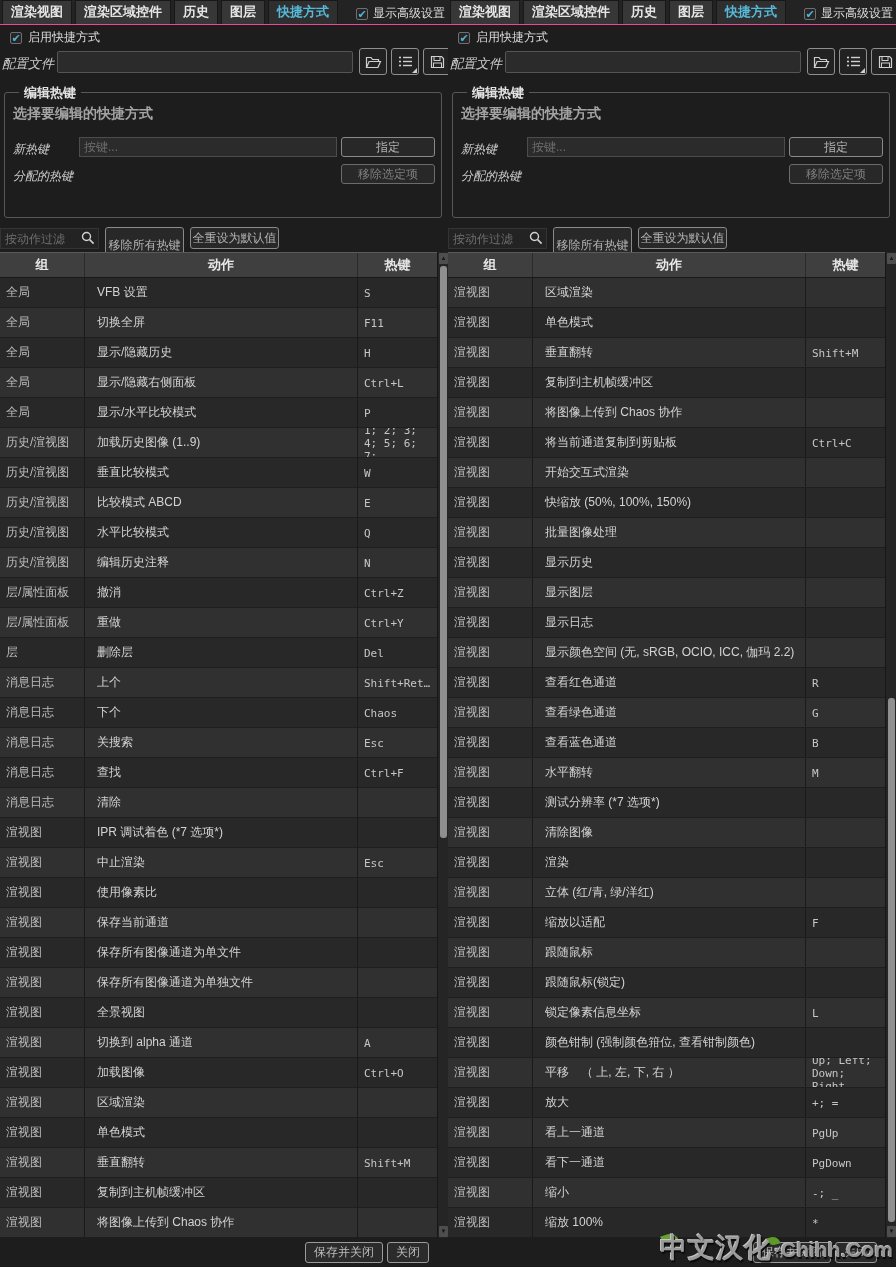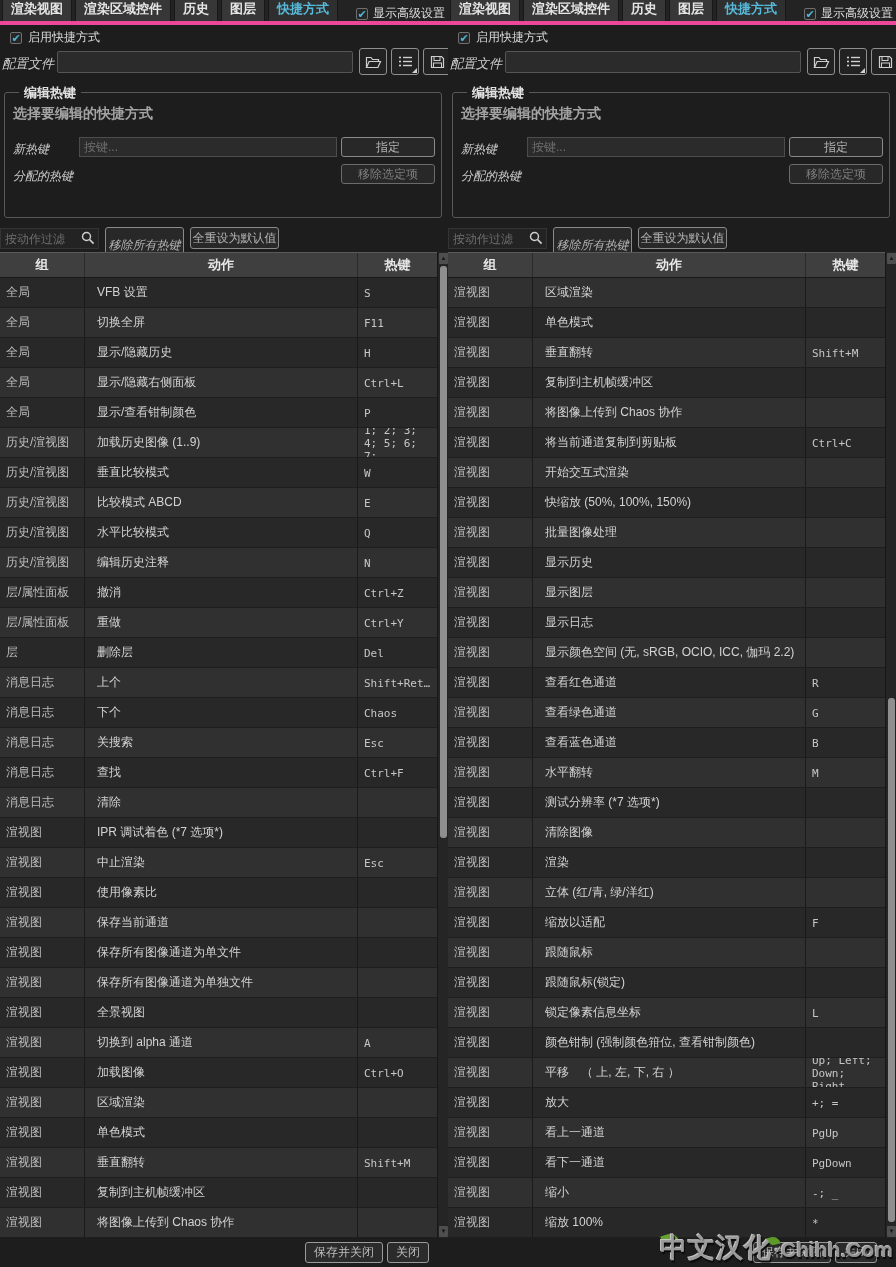--- a/index.html
+++ b/index.html
@@ -2,21 +2,21 @@
 <html><head>
 <meta charset="utf-8">
 <style>
   html,body{margin:0;padding:0;background:#1d1d1d;width:896px;height:1267px;overflow:hidden;
     font-family:"Liberation Sans","DejaVu Sans",sans-serif;-webkit-font-smoothing:none;}
   .panel{position:absolute;top:0;width:448px;height:1267px;overflow:hidden;background:#1d1d1d;}
   #panel-left{left:0;} #panel-right{left:448px;}
 
   
   .tabbar{position:absolute;top:0;left:0;right:0;height:25px;background:#232323;
-    border-bottom:4px solid #ec4899;display:flex;align-items:flex-end;padding:2px 0 0 2px;box-sizing:border-box;}
+    border-bottom:1px solid #ec4899;display:flex;align-items:flex-end;padding:2px 0 0 2px;box-sizing:border-box;}
   .tab{background:#373737;color:#e6e6e6;font-weight:bold;font-size:13px;line-height:16px;
     padding:3px 8px 4px 8px;margin-right:3px;border:1px solid #181818;border-bottom:none;white-space:nowrap;cursor:default;}
   .tab.active{color:#56b9da;background:#2f2f2f;}
   .adv-check{position:absolute;top:5px;right:3px;display:flex;align-items:center;gap:5px;}
 
   .cb{width:12px;height:12px;background:#262626;border:1px solid #6f6f6f;border-radius:2px;
     display:inline-flex;align-items:center;justify-content:center;box-sizing:border-box;flex:none;}
   .cb .mark{color:#4cb4d6;font-size:11px;line-height:10px;font-weight:bold;}
   .cb-label{color:#dcdcdc;font-size:12px;white-space:nowrap;}
 
@@ -49,21 +49,21 @@
     font-size:12px;text-align:center;box-sizing:border-box;display:flex;align-items:center;justify-content:center;
     white-space:nowrap;cursor:default;}
   .btn.dim{color:#7f7f7f;border-color:#6b6b6b;}
   .assign-btn{position:absolute;left:336px;top:44px;width:94px;height:20px;text-align:center;}
   .removesel-btn{position:absolute;left:336px;top:71px;width:94px;height:20px;}
 
   
   .filter-input{position:absolute;left:0;top:228px;width:99px;height:21px;background:#232323;
     border:1px solid #343434;box-sizing:border-box;color:#8b5cf6;font-size:12px;padding:0 18px 0 4px;outline:none;}
   .search-ico{position:absolute;left:81px;top:231px;}
-  .removeall-btn{position:absolute;left:105px;top:227px;width:79px;height:36px;font-style:italic;}
+  .removeall-btn{position:absolute;left:105px;top:227px;width:79px;height:36px;}
   .resetall-btn{position:absolute;left:190px;top:227px;width:89px;height:22px;}
 
   
   .thead{position:absolute;left:0;top:252px;width:437px;height:26px;display:flex;background:#3f3f3f;
     border-top:1px solid #5a5a5a;border-bottom:1px solid #191919;box-sizing:border-box;
     color:#e8e8e8;font-weight:bold;font-size:13px;}
   .thead .hc{display:flex;align-items:center;justify-content:center;border-right:1px solid #2a2a2a;box-sizing:border-box;}
   .hg{width:85px;} .ha{width:273px;} .hh{width:79px;border-right:none!important;}
   .tbody{position:absolute;left:0;top:278px;width:437px;height:960px;overflow:hidden;}
   .trow{display:flex;height:30px;box-sizing:border-box;border-bottom:1px solid #1e1e1e;}
@@ -193,21 +193,21 @@
         <div class="ca">显示/隐藏历史</div>
         <div class="ch">H</div>
       </div>
       <div class="trow">
         <div class="cg">全局</div>
         <div class="ca">显示/隐藏右侧面板</div>
         <div class="ch">Ctrl+L</div>
       </div>
       <div class="trow">
         <div class="cg">全局</div>
-        <div class="ca">显示/查看钳制颜色</div>
+        <div class="ca">显示/水平比较模式</div>
         <div class="ch">P</div>
       </div>
       <div class="trow">
         <div class="cg">历史/渲视图</div>
         <div class="ca">加载历史图像 (1..9)</div>
         <div class="ch">1; 2; 3; 4; 5; 6; 7; …</div>
       </div>
       <div class="trow">
         <div class="cg">历史/渲视图</div>
         <div class="ca">垂直比较模式</div>

